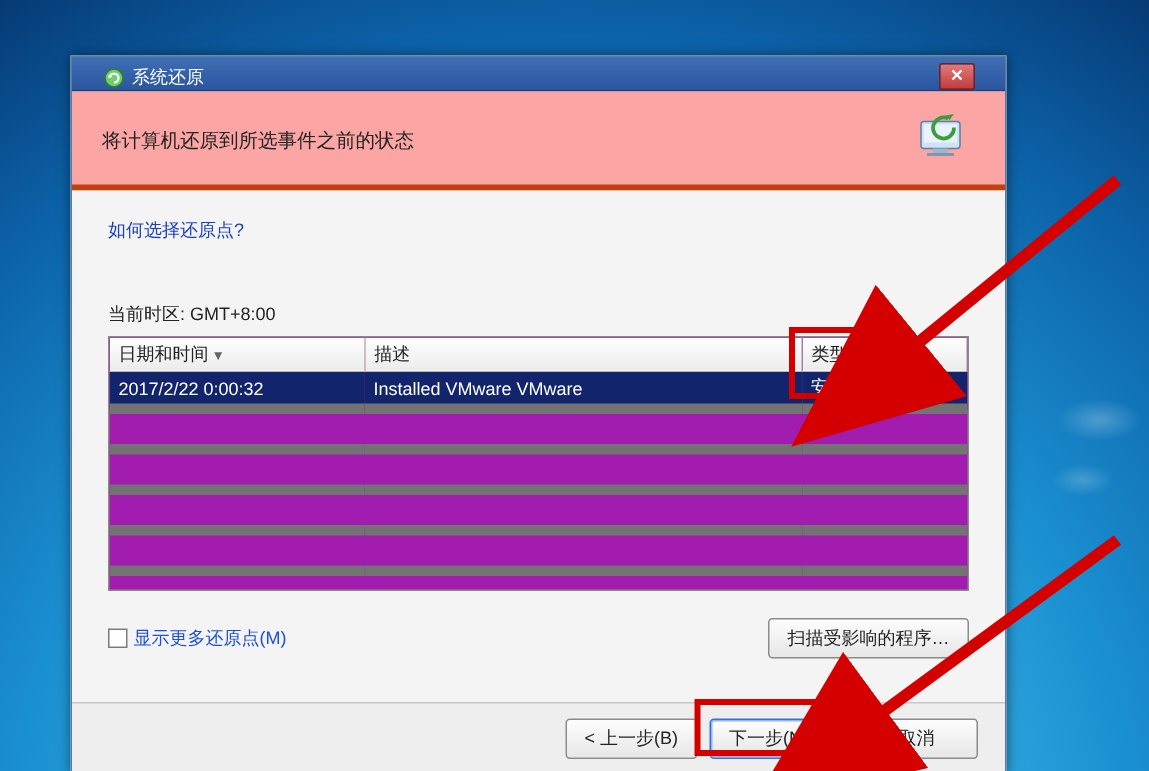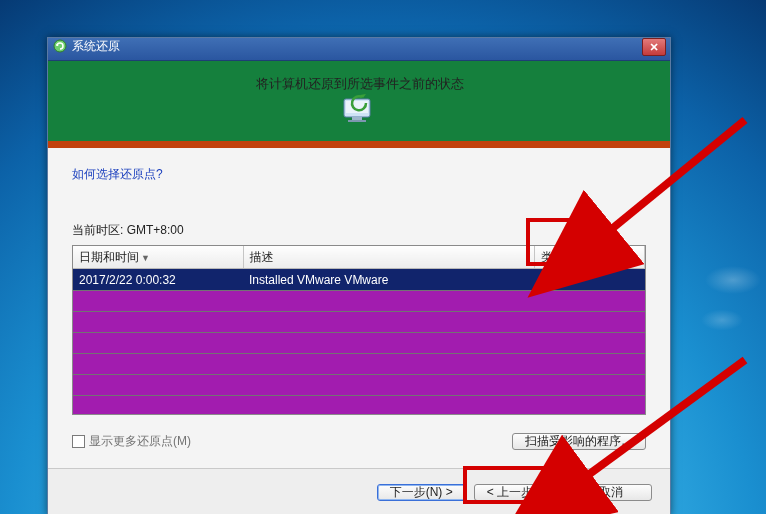--- a/index.html
+++ b/index.html
@@ -37,22 +37,22 @@
     border: 1px solid #5a7aa3;
     box-shadow: 0 0 8px rgba(0,0,0,0.5);
     display: flex;
     flex-direction: column;
   }
   .titlebar {
     height: 22px;
     background: linear-gradient(#3f6fb5, #2a56a0);
     color: #fff;
     display: flex;
-    align-items: flex-start;
-    padding: 0 4px;
+    align-items: flex-end;
+    padding: 0 20px;
     font-size: 12px;
     border-bottom: 1px solid #1e3e75;
   }
   .titlebar .title-icon {
     width: 16px; height: 16px;
     margin-right: 4px;
     display: inline-flex;
     align-items: center;
     justify-content: center;
   }
@@ -66,26 +66,25 @@
     display: flex;
     align-items: center;
     justify-content: center;
     color: #fff;
     font-size: 11px;
     font-weight: bold;
     cursor: default;
     line-height: 1;
   }
   .header-strip {
-    background: #15803d;
+    background: #fca5a5;
     padding: 14px 18px 10px 20px;
     display: flex;
     align-items: center;
-    border-bottom: 7px solid #c2410c;
-    flex-direction: column;
+    border-bottom: 4px solid #c2410c;
   }
   .header-strip .header-text {
     flex: 1;
     font-size: 13px;
     color: #222;
   }
   .header-strip .header-icon {
     width: 44px; height: 38px;
     display: flex;
     align-items: center;
@@ -135,49 +134,49 @@
     color: #666;
     margin-left: 2px;
   }
   tbody tr.selected td {
     background: #11246c;
     color: #fff;
   }
   tbody td {
     padding: 2px 6px;
     height: 16px;
-    border-bottom: 1px solid #737373;
+    border-bottom: 7px solid #737373;
     white-space: nowrap;
   }
   tbody tr.empty td {
     color: transparent;
   }
   .below-table {
     margin-top: 18px;
     display: flex;
     align-items: center;
     justify-content: space-between;
   }
   .chk-wrap {
     display: flex;
     align-items: center;
     gap: 4px;
     font-size: 12px;
-    color: #737373;
+    color: #1d4ed8;
   }
   .chk {
     width: 13px; height: 13px;
     border: 1px solid #7a7a7a;
     background: #fff;
     box-sizing: border-box;
   }
   .btn {
     font-size: 12px;
     padding: 2px 12px;
-    height: 17px;
+    height: 27px;
     box-sizing: border-box;
     background: linear-gradient(#fdfdfd, #e7e7e7);
     border: 1px solid #8b8b8b;
     border-radius: 3px;
     color: #222;
     display: inline-flex;
     align-items: center;
     justify-content: center;
     cursor: default;
     white-space: nowrap;
@@ -307,22 +306,22 @@
       <div class="below-table">
         <label class="chk-wrap">
           <span class="chk"></span>
           <span>显示更多还原点(M)</span>
         </label>
         <span class="btn">扫描受影响的程序…</span>
       </div>
     </div>
 
     <div class="footer">
+      <span class="btn">&lt; 上一步(B)</span>
       <span class="btn default">下一步(N) &gt;</span>
-      <span class="btn">&lt; 上一步(B)</span>
       <span class="btn">取消</span>
     </div>
   </div>
 
   <div class="anno" style="left:526px; top:218px; width:66px; height:48px;"></div>
   <div class="anno" style="left:463px; top:466px; width:104px; height:38px;"></div>
 
   <svg class="arrow-svg" style="left:0; top:0;" width="766" height="514">
     <defs>
       <marker id="ah" markerWidth="14" markerHeight="12" refX="1" refY="6" orient="auto">

